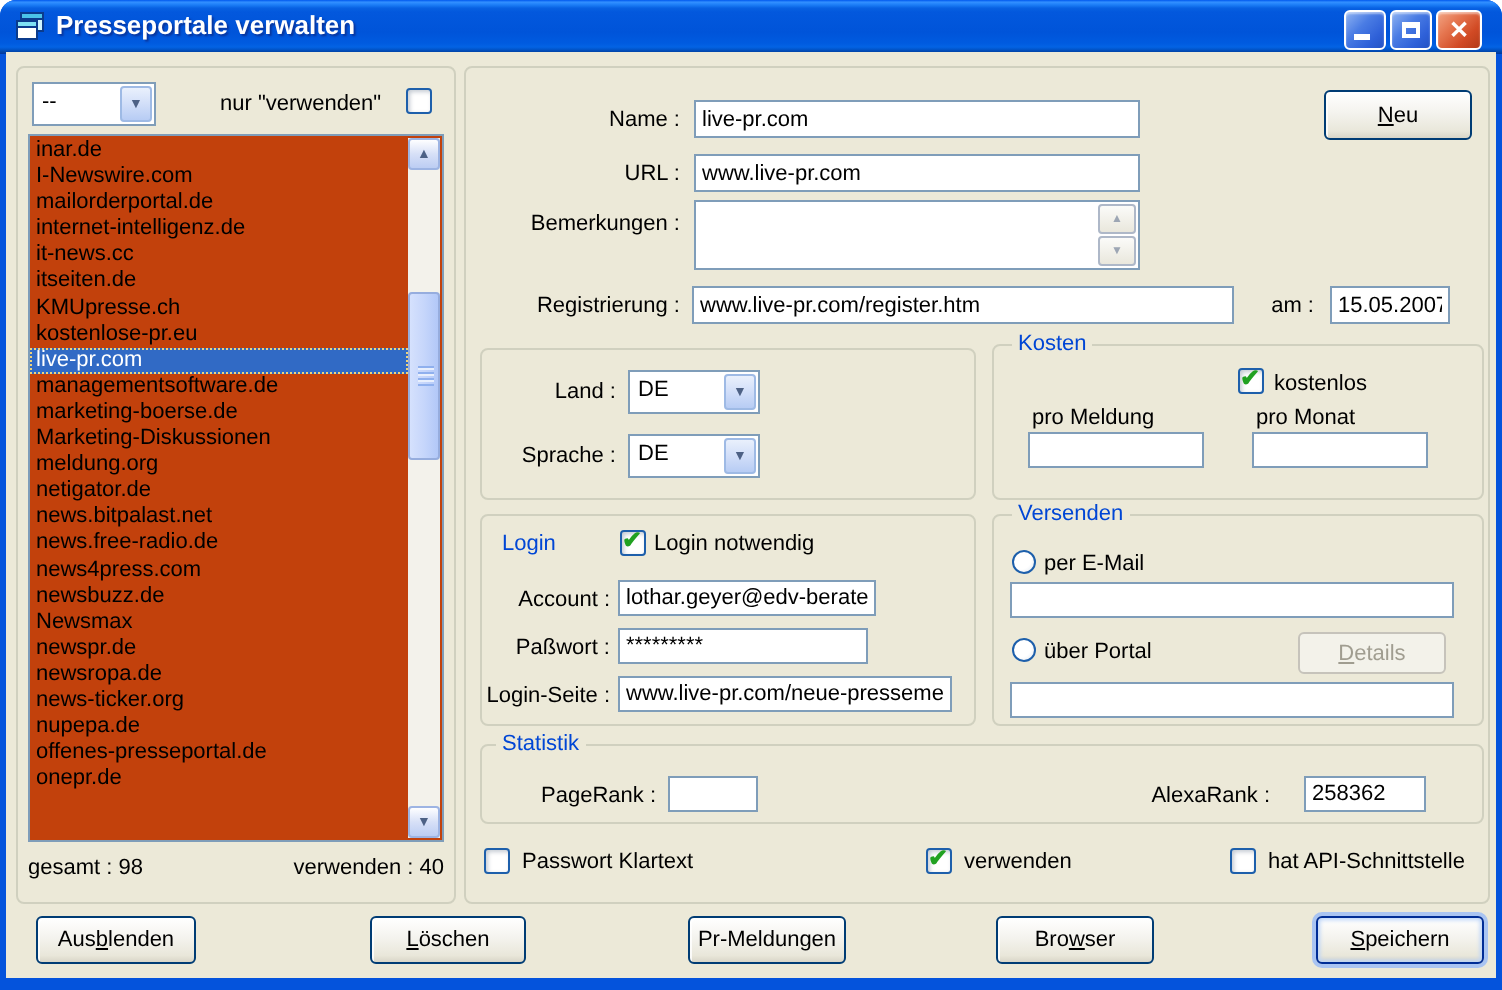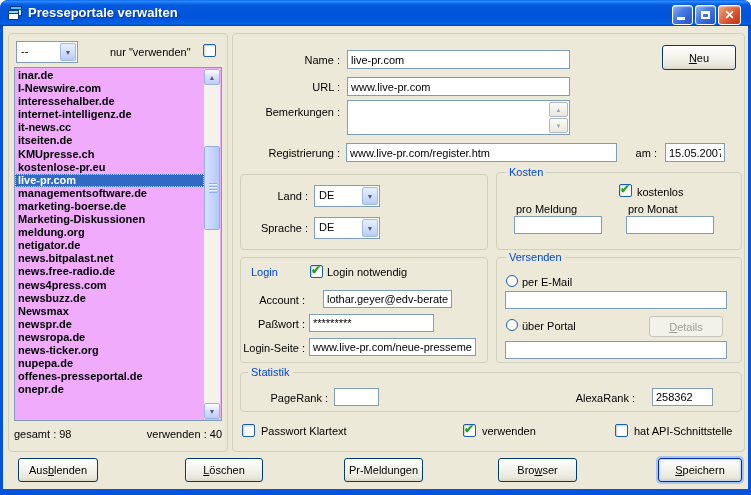--- a/index.html
+++ b/index.html
@@ -32,21 +32,21 @@
     box-shadow:inset 1px 1px 0 rgba(255,255,255,.8);padding:0;}
   .xpbtn.focused{border-color:#002D96;box-shadow:0 0 0 2px #A9C4F2,inset 0 0 2px 1px #BCD4F8;}
   .xpbtn.disabled{border-color:#C6C3BB;background:#F3F2EA;color:#A09D90;box-shadow:none;}
   .mn{text-decoration:underline;}
   .xpcheck{position:absolute;width:13px;height:13px;background:#fff;border:1px solid #1D5FAB;border-radius:2px;
     box-shadow:inset 1px 1px 2px rgba(110,125,145,.4);}
   .xpcheck .ck{display:none;position:absolute;left:0px;top:-3px;color:#21A121;font-size:12px;font-weight:bold;}
   .xpcheck.checked .ck{display:block;}
   .xpradio{position:absolute;width:12px;height:12px;border:1px solid #1D5FAB;border-radius:50%;
     background:radial-gradient(circle at 35% 35%,#FFFFFF 55%,#DDE4EE 100%);}
-  .listbox{position:absolute;background:#f0abfc;border:1px solid #7F9DB9;overflow:hidden;font-weight:bold;}
+  .listbox{position:absolute;background:#c2410c;border:1px solid #7F9DB9;overflow:hidden;}
   .lrows{position:absolute;left:0;top:1px;right:17px;bottom:0;overflow:hidden;}
   .lrow{height:13.1px;line-height:13px;font-size:11px;padding-left:3px;white-space:nowrap;color:#000;}
   .lrow.sel{background:#316AC5;color:#fff;outline:1px dotted #EFD37B;outline-offset:-1px;}
   .sbar{position:absolute;right:1px;top:1px;bottom:1px;width:16px;background:#F3F2EB;}
   .sbtn{position:absolute;left:0;width:16px;height:16px;border:1px solid #9DB4E3;border-radius:2px;
     background:linear-gradient(180deg,#FEFEFF 0%,#D7E0F7 50%,#BCCDF3 100%);
     display:flex;align-items:center;justify-content:center;color:#4D6185;font-size:7px;}
   .sthumb{position:absolute;left:0;width:16px;border:1px solid #96ADDE;border-radius:2px;
     background:linear-gradient(90deg,#D5E1FD 0%,#C6D6FB 50%,#B2C8F8 100%);}
   .sgrip{position:absolute;left:4px;top:50%;margin-top:-5px;width:8px;height:10px;
@@ -88,21 +88,21 @@
         <span>▼</span>
       </span>
   </div>
   <span class="lbl" style="left:110px;top:46px">nur "verwenden"</span>
   <span class="xpcheck" style="left:203px;top:44px"></span>
 
   <div class="listbox" style="left:14px;top:67px;width:208px;height:354px">
     <div class="lrows">
         <div class="lrow">inar.de</div>
         <div class="lrow">I-Newswire.com</div>
-        <div class="lrow">interessehalber.de</div>
+        <div class="lrow">mailorderportal.de</div>
         <div class="lrow">internet-intelligenz.de</div>
         <div class="lrow">it-news.cc</div>
         <div class="lrow">itseiten.de</div>
         <div class="lrow">KMUpresse.ch</div>
         <div class="lrow">kostenlose-pr.eu</div>
         <div class="lrow sel">live-pr.com</div>
         <div class="lrow">managementsoftware.de</div>
         <div class="lrow">marketing-boerse.de</div>
         <div class="lrow">Marketing-Diskussionen</div>
         <div class="lrow">meldung.org</div>
@@ -185,21 +185,21 @@
   <input class="xpinput" style="left: 514px; top: 216px; width: 88px; height: 18px;" value="">
   <input class="xpinput" style="left: 626px; top: 216px; width: 88px; height: 18px;" value="">
 
   <div class="gbox" style="left:240px;top:257px;width:248px;height:106px"></div>
   <span class="gtitle" style="left:248px;top:266px">Login</span>
   <span class="xpcheck checked" style="left:310px;top:265px">
       <span class="ck">✔</span>
     </span>
   <span class="lbl" style="left:327px;top:266px">Login notwendig</span>
   <span class="lbl lbl-r" style="left:230px;top:294px;width:75px">Account :</span>
-  <input class="xpinput" style="left: 323px; top: 290px; width: 129px; height: 18px;" value="lothar.geyer@edv-berate">
+  <input class="xpinput" style="left: 309px; top: 290px; width: 129px; height: 18px;" value="lothar.geyer@edv-berate">
   <span class="lbl lbl-r" style="left:230px;top:318px;width:75px">Paßwort :</span>
   <input class="xpinput" style="left: 309px; top: 314px; width: 125px; height: 18px;" value="*********">
   <span class="lbl lbl-r" style="left:230px;top:342px;width:75px">Login-Seite :</span>
   <input class="xpinput" style="left: 309px; top: 338px; width: 167px; height: 18px;" value="www.live-pr.com/neue-pressemel">
 
   <div class="gbox" style="left:496px;top:257px;width:246px;height:106px"></div>
   <span class="gtitle" style="left:506px;top:251px">Versenden</span>
   <span class="xpradio" style="left:506px;top:275px"></span>
   <span class="lbl" style="left:522px;top:276px">per E-Mail</span>
   <input class="xpinput" style="left: 505px; top: 291px; width: 222px; height: 18px;" value="">

